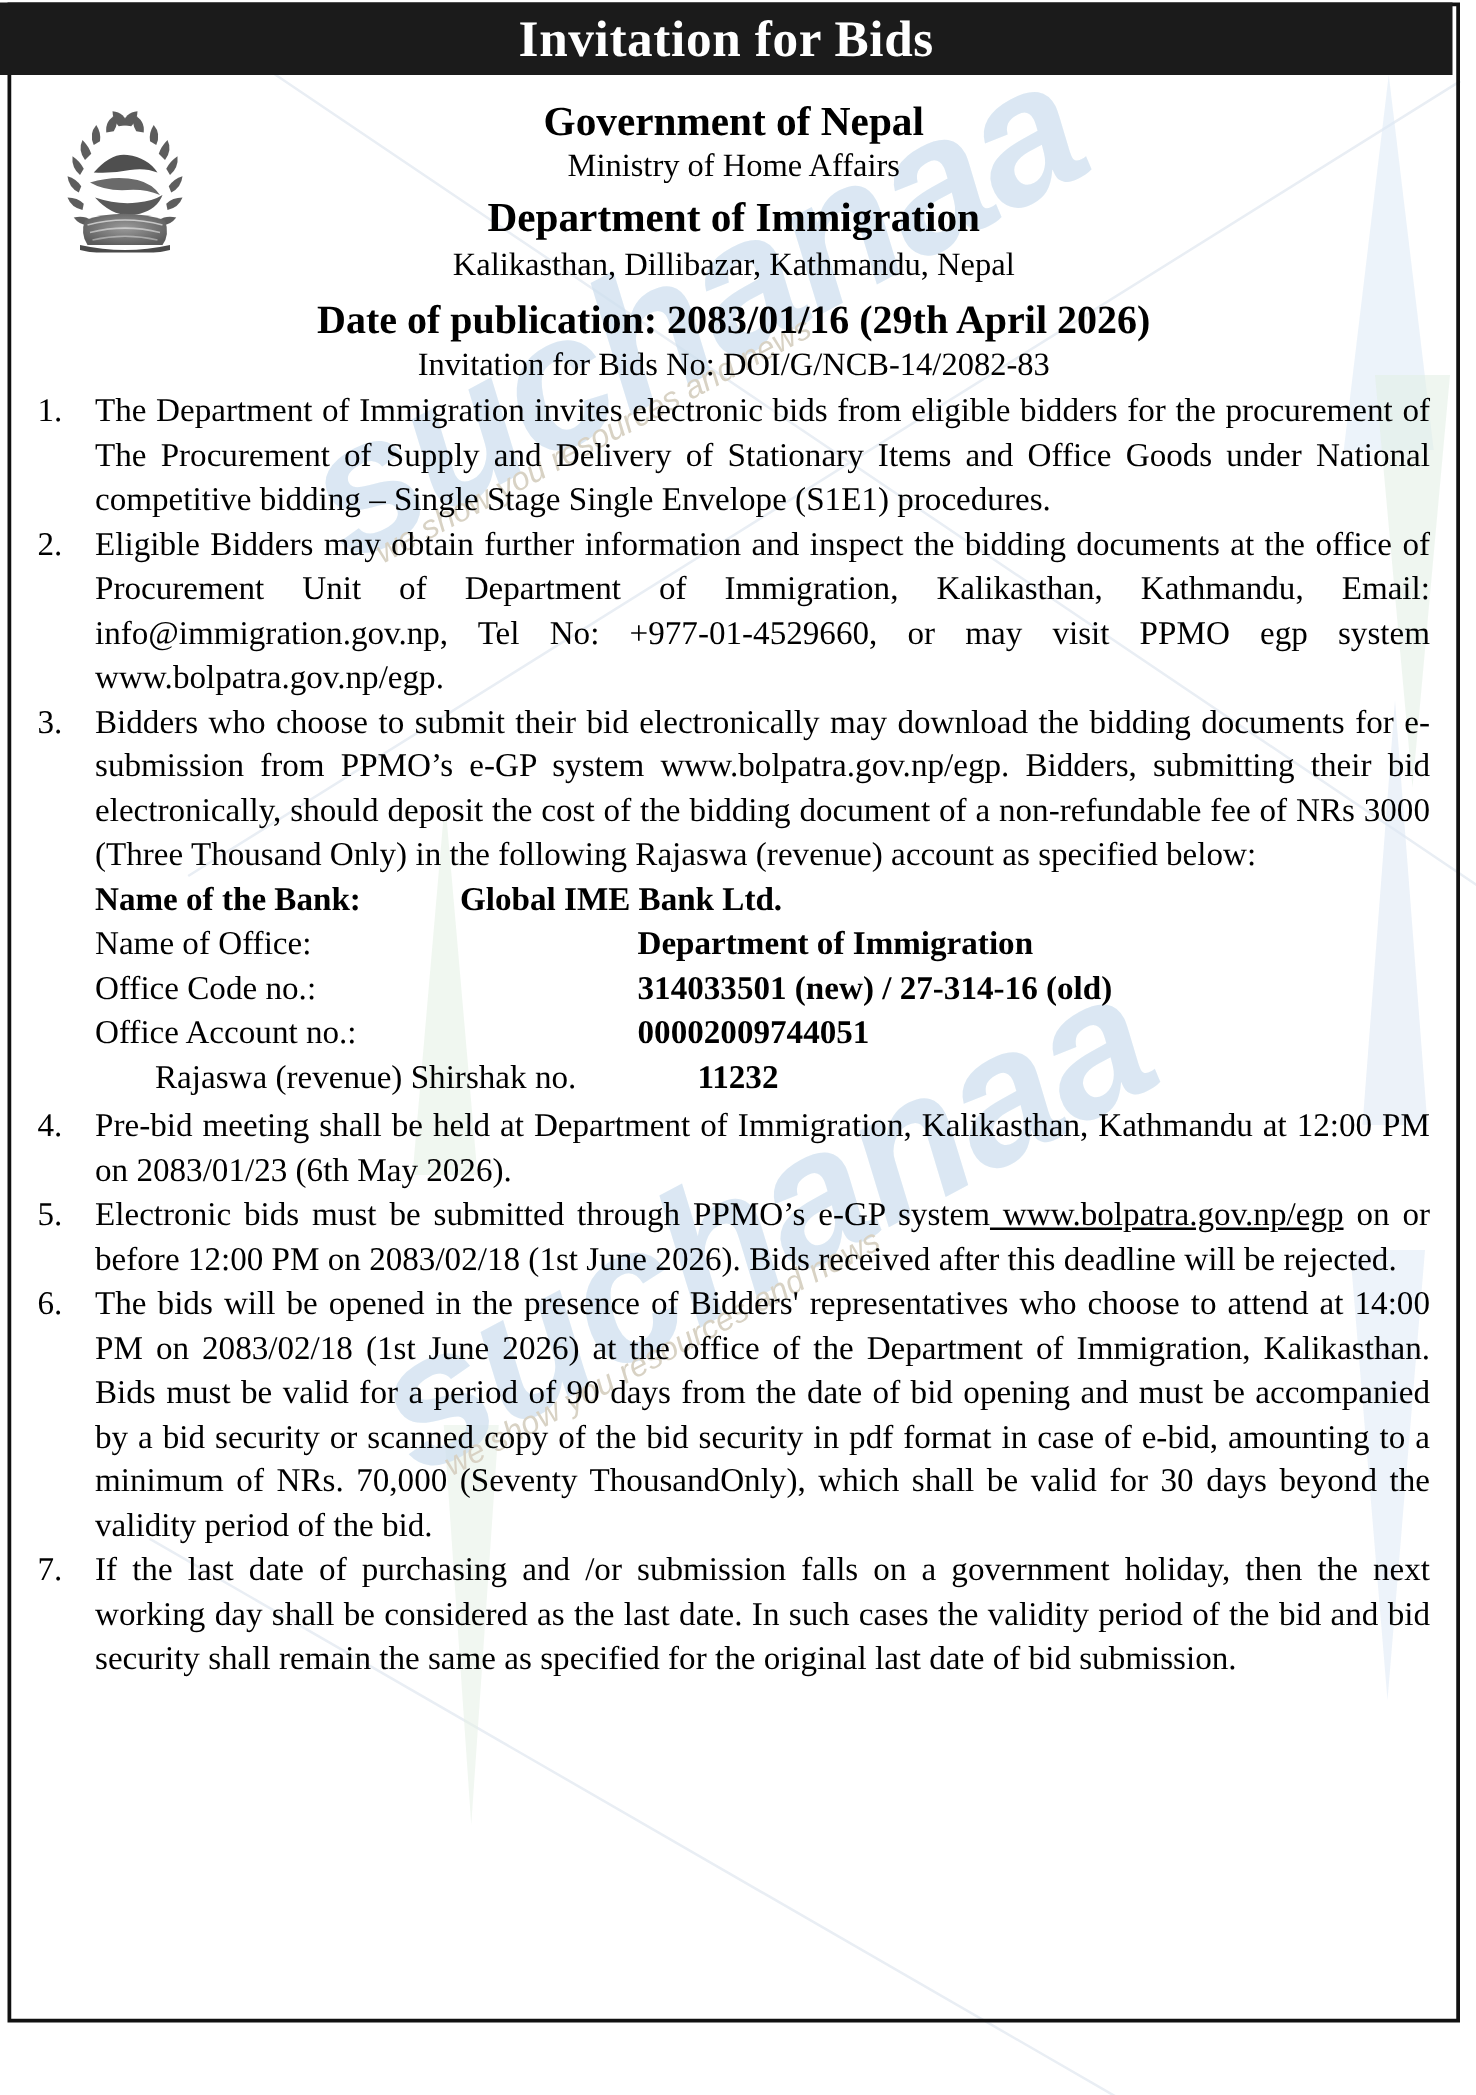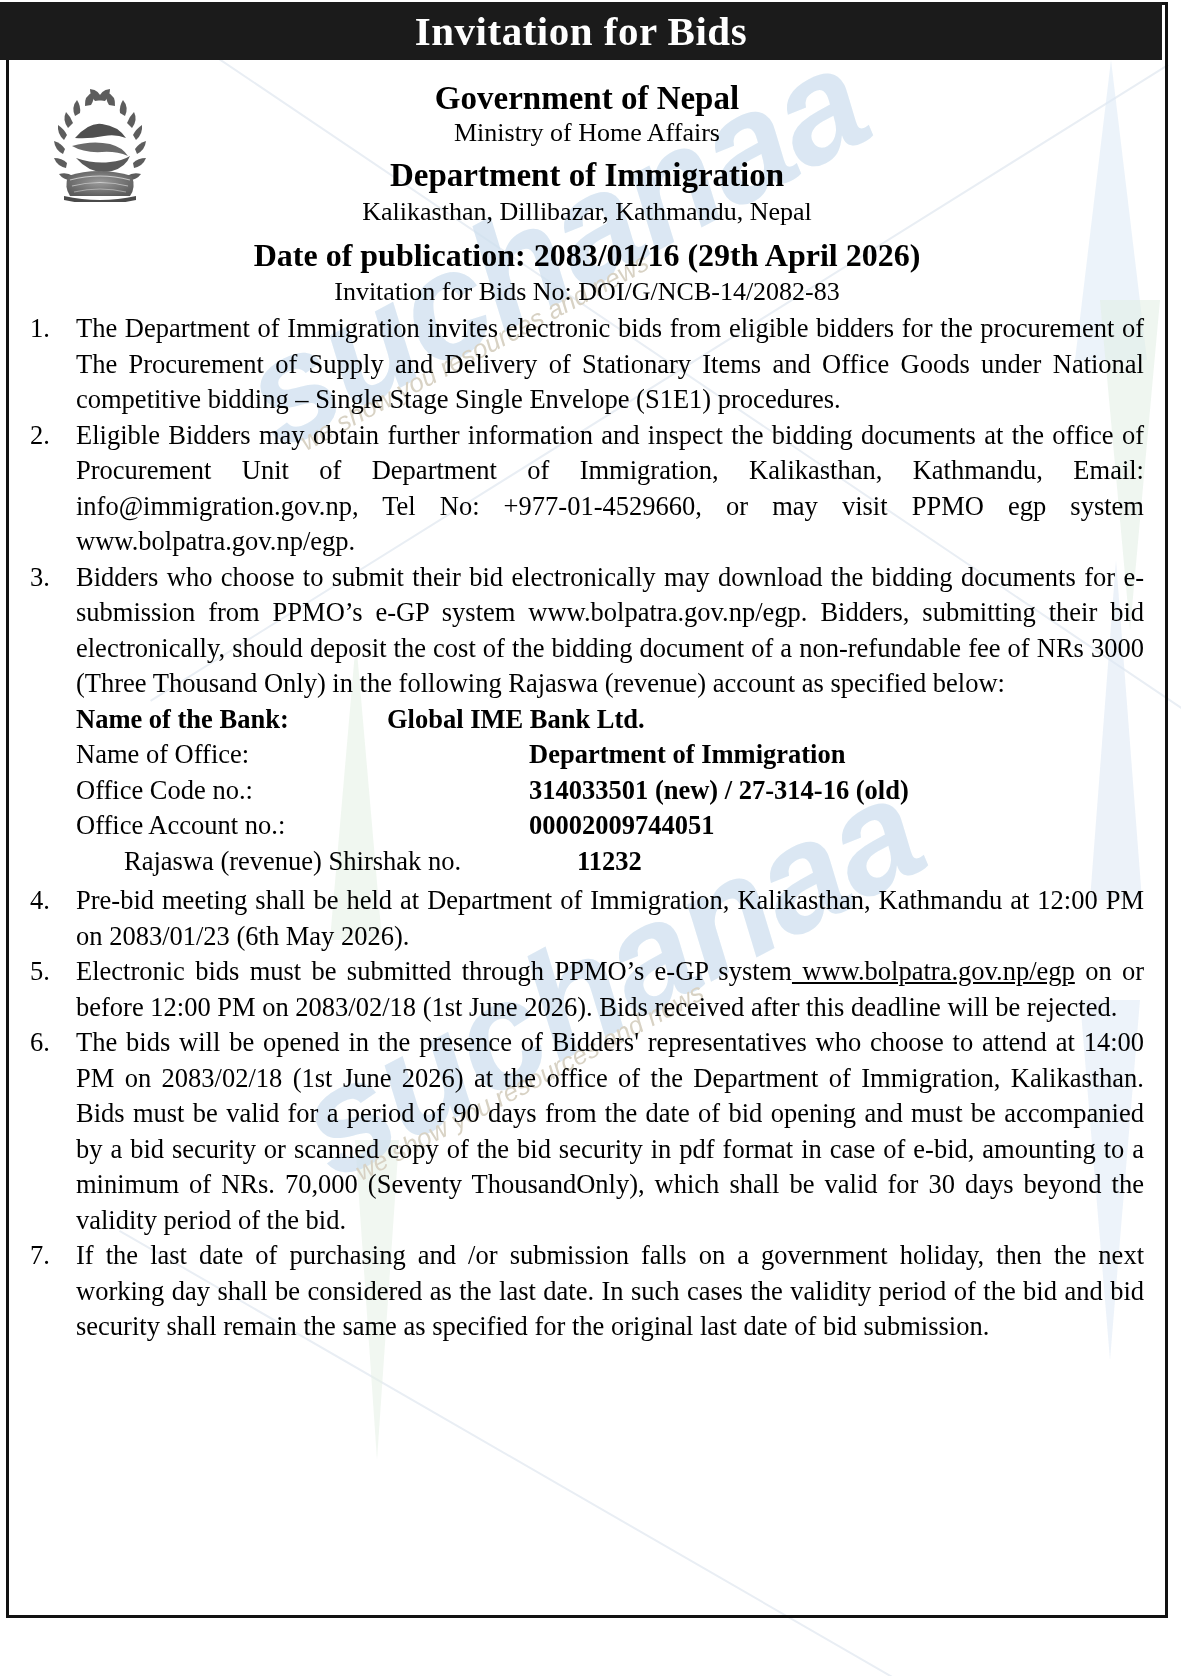--- a/index.html
+++ b/index.html
@@ -235,21 +235,21 @@
     line-height: 35.5px;
     padding-left: 70px;
     padding-right: 24px;
   }
   .bank-row {
     display: flex;
     align-items: baseline;
     gap: 40px;
   }
   .bank-row .lbl { flex: 0 0 auto; }
-  .bank-row .val { font-weight: bold; margin-left: 19px; }
+  .bank-row .val { font-weight: bold; }
   .bank-row.r-bank .lbl { font-weight: bold; width: 252px; }
   .bank-row.r-ext  { padding-left: 276px; }
   .bank-row.r-off  .lbl { width: 394px; }
   .bank-row.r-code .lbl { width: 394px; }
   .bank-row.r-acct .lbl { width: 394px; }
   .bank-row.r-shir .lbl { width: 394px; margin-left: 48px; }
 
   .u { text-decoration: underline; }
 
   

